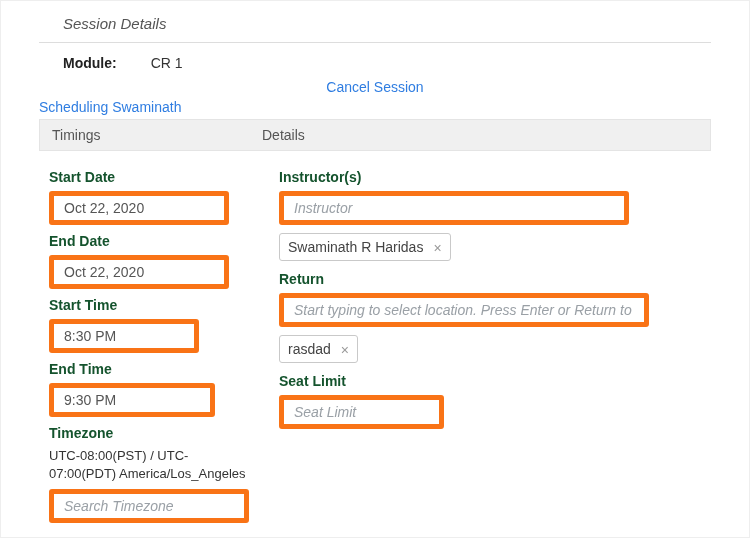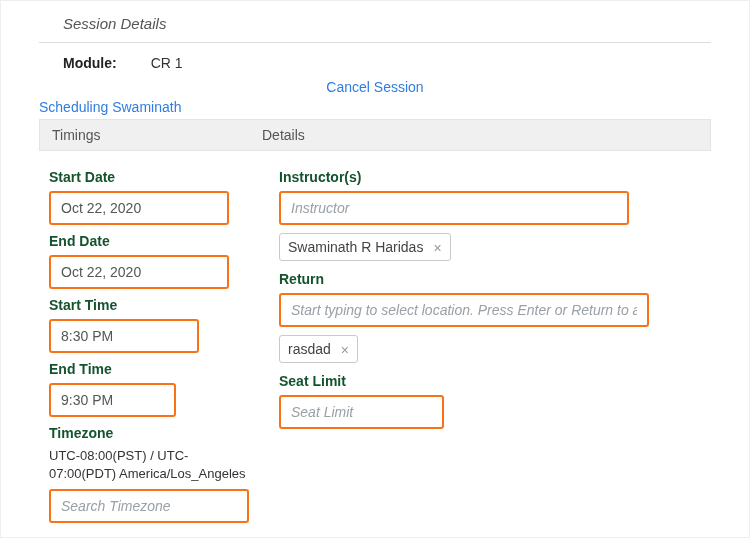--- a/index.html
+++ b/index.html
@@ -74,21 +74,21 @@
   .col-left { width: 220px; padding: 0 10px; }
   .col-right { flex: 1; padding: 0 10px 0 20px; }
   .field-label {
     font-weight: 600;
     color: #14532d;
     margin: 6px 0 6px 0;
   }
   .input {
     width: 180px;
     height: 34px;
-    border: 2px solid #f97316;
+    border: 5px solid #f97316;
     border-radius: 3px;
     padding: 0 10px;
     font-size: 14px;
     color: #555;
     background: #fff;
     display: flex;
     align-items: center;
     margin-bottom: 8px;
   }
   .input.wide { width: 350px; }
@@ -160,21 +160,21 @@
       <div class="input">
         <span>Oct 22, 2020</span>
       </div>
 
       <div class="field-label">Start Time</div>
       <div class="input" style="width:150px">
         <span>8:30 PM</span>
       </div>
 
       <div class="field-label">End Time</div>
-      <div class="input" style="width:127px">
+      <div class="input" style="width:166px">
         <span>9:30 PM</span>
       </div>
 
       <div class="field-label">Timezone</div>
       <div class="tz-text">UTC-08:00(PST) / UTC-07:00(PDT) America/Los_Angeles</div>
       <div class="input" style="width:200px">
         <span class="placeholder">Search Timezone</span>
       </div>
 
     </div>

